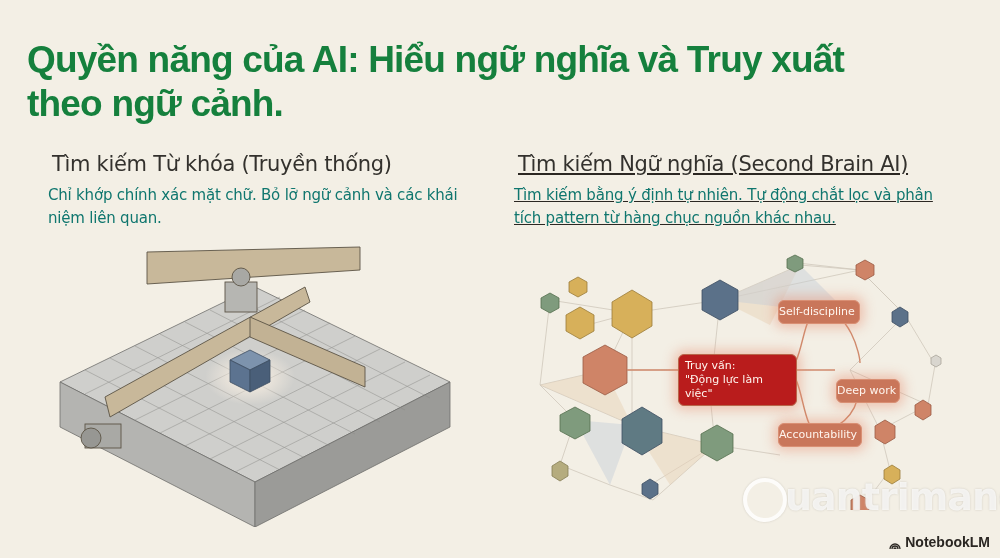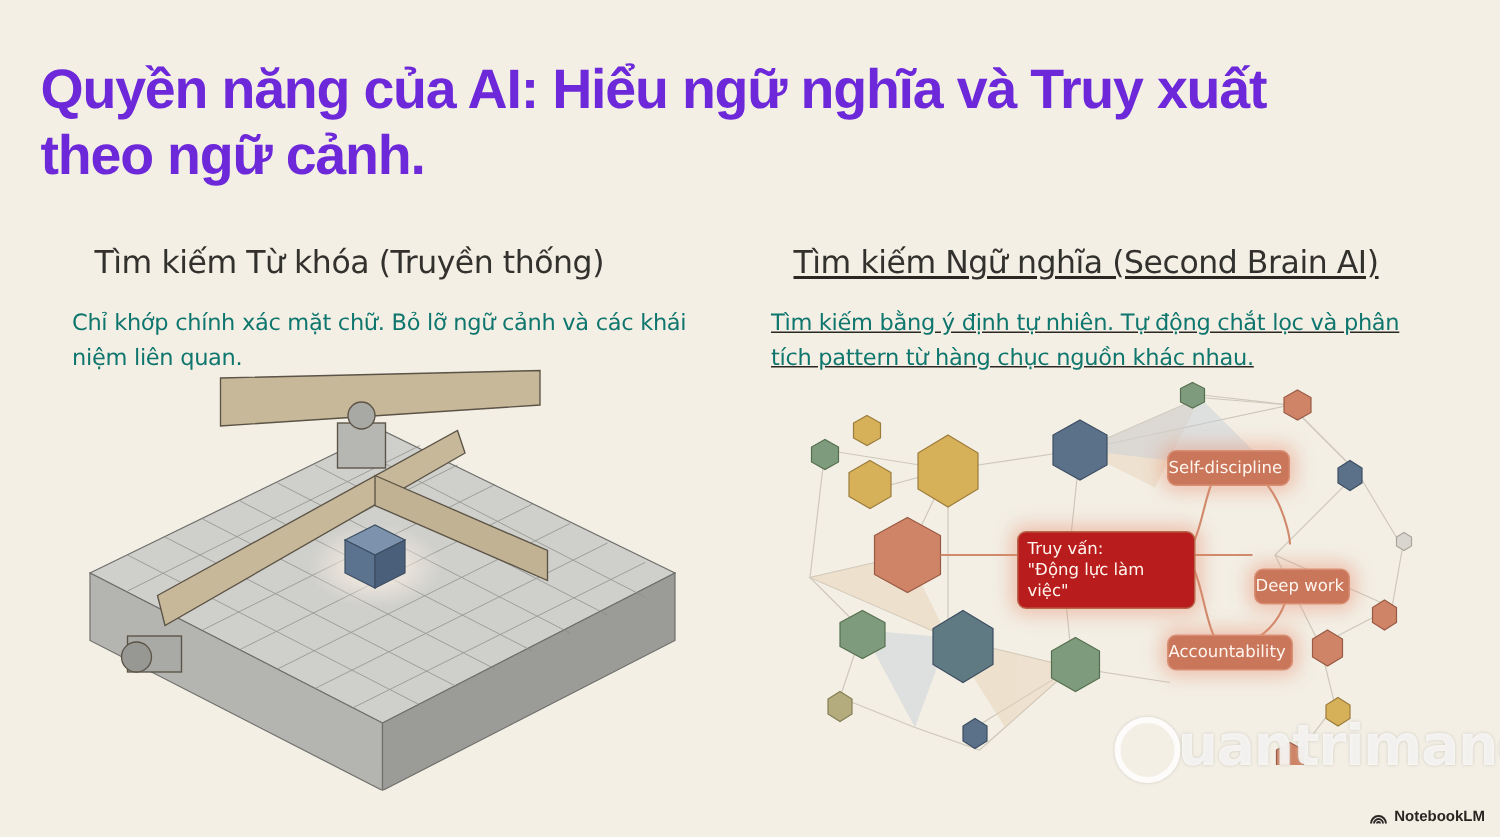--- a/index.html
+++ b/index.html
@@ -6,28 +6,28 @@
     body {
       width:1000px; height:558px; overflow:hidden;
       background:#f3efe5;
       font-family:"Liberation Sans", sans-serif;
       color:#2b2722;
       position:relative;
     }
     .title {
       position:absolute; left:27px; top:38px; width:900px;
       font-size:37px; font-weight:bold; line-height:44px;
-      color:#6d28d9; letter-spacing:-0.8px;
+      color:#15803d; letter-spacing:-0.8px;
       font-family:"Liberation Sans", sans-serif;
     }
     .col { position:absolute; top:146px; width:440px; }
     .col.left { left:48px; }
     .col.right { left:514px;text-decoration:underline; }
     .col h2 {
-      margin:15px; font-size:21px; font-weight:normal; color:#33312d;
+      margin:4px; font-size:21px; font-weight:normal; color:#33312d;
       line-height:28px; font-family:"DejaVu Sans", sans-serif; letter-spacing:-0.3px;
     }
     .col p {
       margin:6px 0 0 0; font-size:15px; line-height:23px; color:#0f766e;
       font-family:"DejaVu Sans", sans-serif; letter-spacing:-0.2px;
     }
     .illus-left { position:absolute; left:55px; top:242px; width:400px; height:285px; }
     .illus-right { position:absolute; left:520px; top:245px; width:480px; height:265px; }
     .node {
       position:absolute; background:#c9765a; color:#fff5ee;
@@ -41,22 +41,22 @@
       position:absolute; left:745px; top:475px; font-size:38px; font-weight:bold;
       color:rgba(255,255,255,0.75); letter-spacing:-1px;
       text-shadow:0 0 2px rgba(200,195,185,0.9);
       font-family:"DejaVu Sans", sans-serif;
     }
     .wm-icon {
       position:absolute; left:743px; top:478px; width:36px; height:36px; border-radius:50%;
       border:4px solid rgba(255,255,255,0.8); box-shadow:0 0 2px rgba(200,195,185,0.9);
     }
     .brand {
-      position:absolute; right:10px; bottom:8px; font-size:10px; font-weight:bold;
-      color:#2a2622; display:flex; align-items:center; gap:4px;
+      position:absolute; right:10px; bottom:8px; font-size:14px; font-weight:bold;
+      color:#2a2622; display:flex; align-items:flex-end; gap:4px;
     }
   </style>
 </head>
 <body>
 
 <div class="title">Quyền năng của AI: Hiểu ngữ nghĩa và Truy xuất theo ngữ cảnh.</div>
 
 <div class="col left">
   <h2>Tìm kiếm Từ khóa (Truyền thống)</h2>
   <p>Chỉ khớp chính xác mặt chữ. Bỏ lỡ ngữ cảnh và các khái niệm liên quan.</p>

